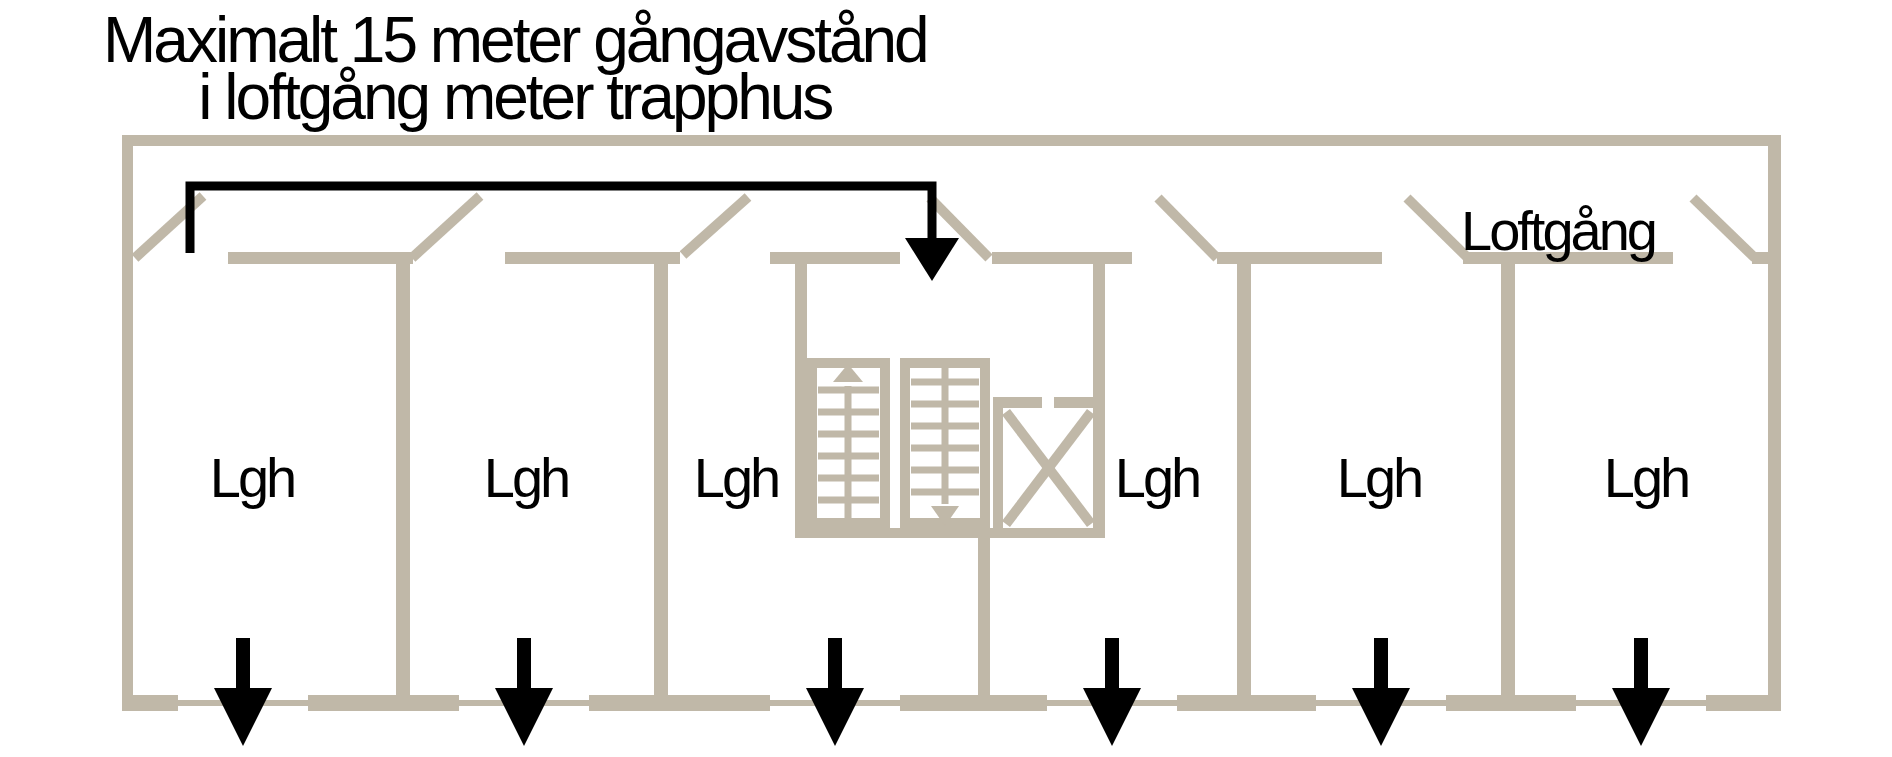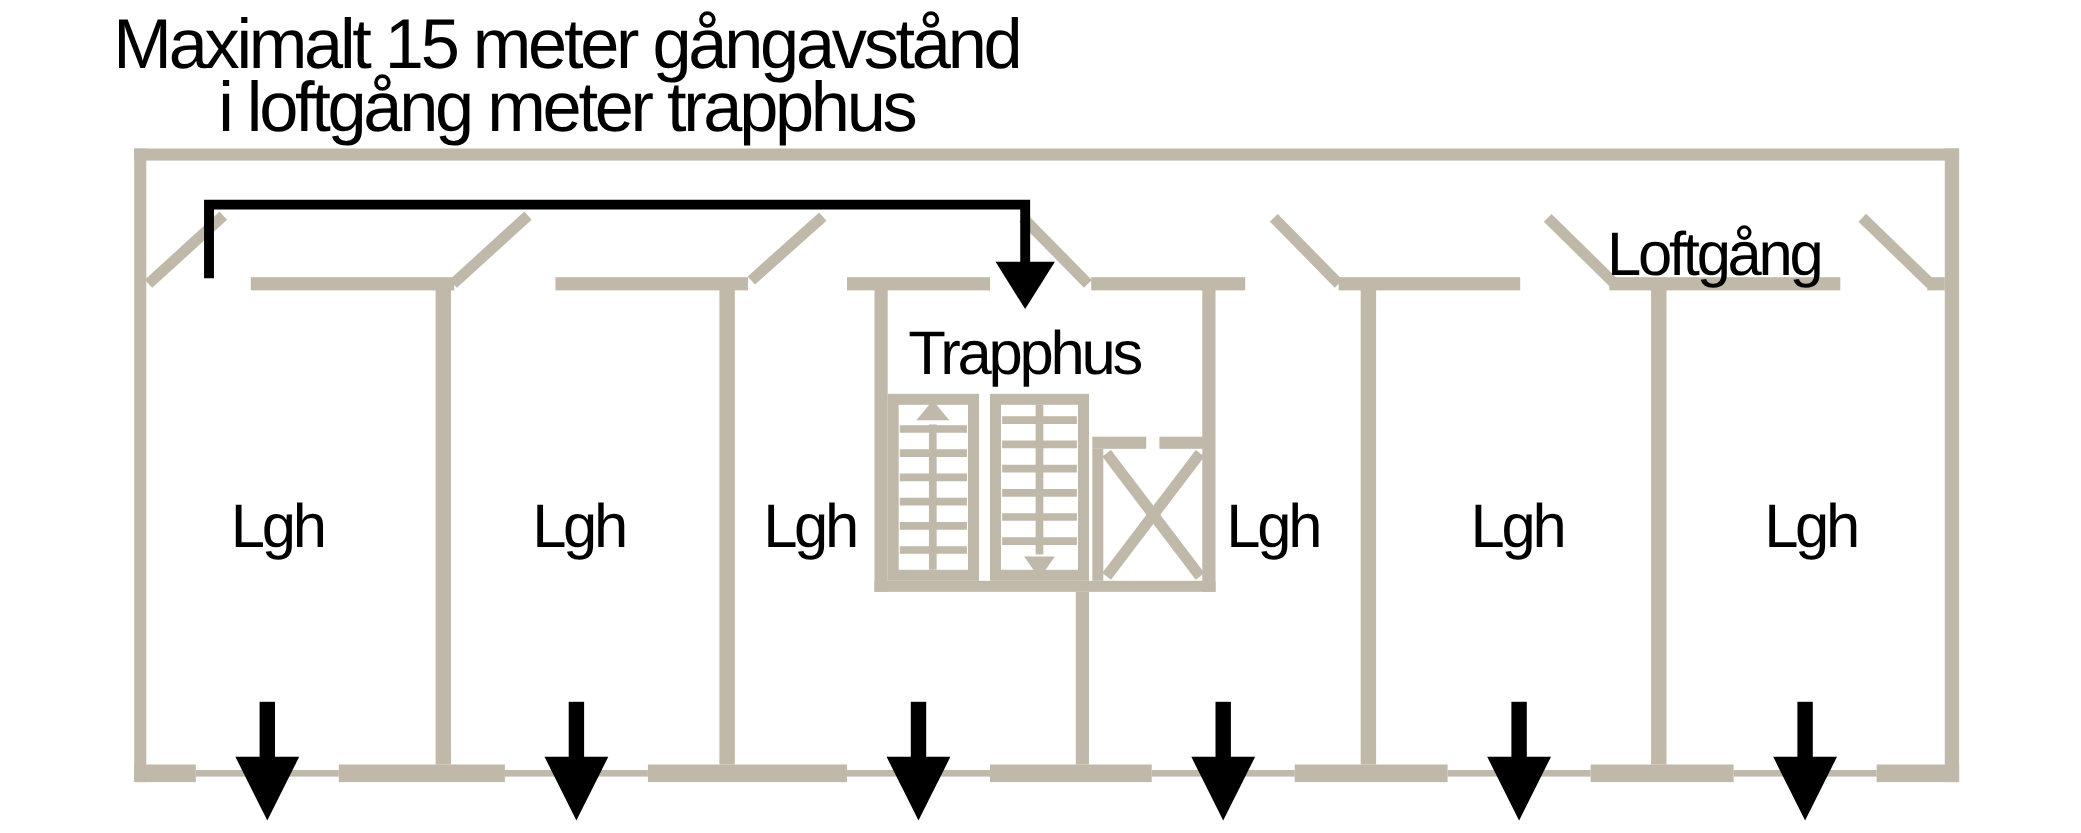--- a/index.html
+++ b/index.html
@@ -163,21 +163,20 @@
       </g>
     </g>
   </svg>
 
   <div id="title">
     <div>Maximalt 15 meter gångavstånd</div>
     <div>i loftgång meter trapphus</div>
   </div>
 
   <div class="label" style="left:1558px;top:203px;margin-top:28px;">Loftgång</div>
-  <div class="label" style="left:931px;top:321px;">Trapphus</div>
 
   <div class="label" style="left:252px;top:478px;">Lgh</div>
   <div class="label" style="left:526px;top:478px;">Lgh</div>
   <div class="label" style="left:736px;top:478px;">Lgh</div>
   <div class="label" style="left:1157px;top:478px;">Lgh</div>
   <div class="label" style="left:1379px;top:478px;">Lgh</div>
   <div class="label" style="left:1646px;top:478px;">Lgh</div>
 
 </div>
 

